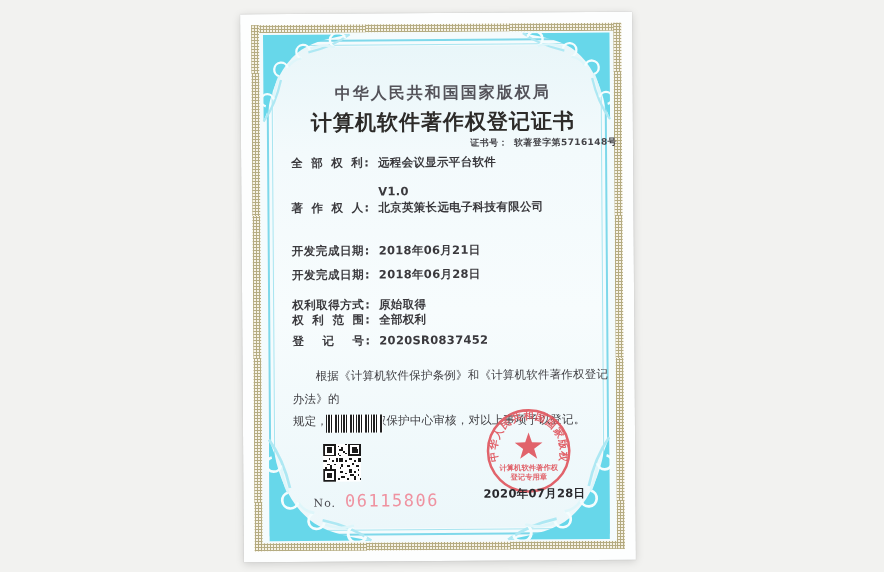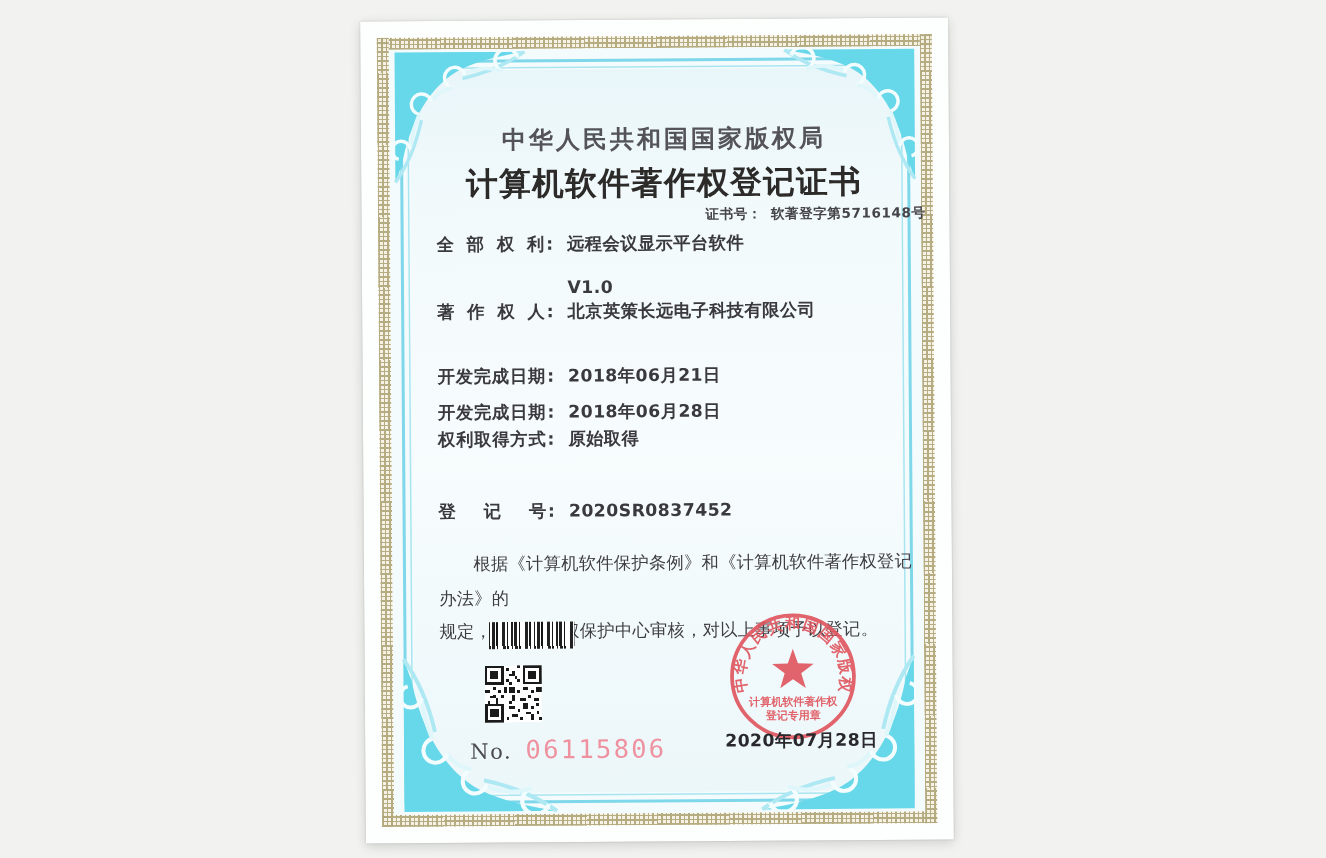--- a/index.html
+++ b/index.html
@@ -71,21 +71,21 @@
   .barcode{
     position:absolute;left:83px;top:401px;width:57px;height:18px;
     background:repeating-linear-gradient(90deg,
       #1f1f1f 0 1px,#fff 1px 2px,#1f1f1f 2px 4px,#fff 4px 5px,
       #141414 5px 6px,#fff 6px 9px,#222 9px 11px,#fff 11px 12px,
       #1a1a1a 12px 13px,#fff 13px 15px);
   }
   .qr{position:absolute;left:80px;top:430px;width:38px;height:38px}
 
   .serial{position:absolute;left:70px;top:477px;white-space:nowrap}
-  .serial .no{font-family:"DejaVu Serif","Liberation Serif",serif;font-size:14px;color:#4b4a50;letter-spacing:1px}
+  .serial .no{font-family:"DejaVu Serif","Liberation Serif",serif;font-size:11px;color:#4b4a50;letter-spacing:1px}
   .serial .num{font-family:"DejaVu Sans Mono","Liberation Mono",monospace;font-size:17px;color:#ef92a0;margin-left:9px;letter-spacing:1.5px}
 
   .seal{position:absolute;left:241px;top:394px;width:89px;height:89px;opacity:.92}
   .issue-date{
     position:absolute;left:240px;top:474px;width:92px;text-align:left;
     font-size:11.5px;font-weight:700;letter-spacing:.3px;color:#29292d;white-space:nowrap;
   }
 </style>
 </head>
 <body>
@@ -141,22 +141,25 @@
   </div>
   <div class="row" style="top:187px">
     <span class="lbl">著作权人</span><span class="colon">:</span><span class="val">北京英策长远电子科技有限公司</span>
   </div>
   <div class="row" style="top:230px">
     <span class="lbl">开发完成日期</span><span class="colon">:</span><span class="val">2018年06月21日</span>
   </div>
   <div class="row" style="top:254px">
     <span class="lbl">开发完成日期</span><span class="colon">:</span><span class="val">2018年06月28日</span>
   </div>
-  <div class="row" style="top:272px">
+  <div class="row" style="top:284px">
     <span class="lbl">权利取得方式</span><span class="colon">:</span><span class="val">原始取得</span>
+  </div>
+  <div class="row" style="top:299px">
+    <span class="lbl">权利范围</span><span class="colon">:</span><span class="val">全部权利</span>
   </div>
   <div class="row" style="top:320px">
     <span class="lbl">登记号</span><span class="colon">:</span><span class="val">2020SR0837452</span>
   </div>
 
   <div class="statement">
     <div class="indent">根据《计算机软件保护条例》和《计算机软件著作权登记办法》的</div>
     <div>规定，经中国版权保护中心审核，对以上事项予以登记。</div>
   </div>
 

